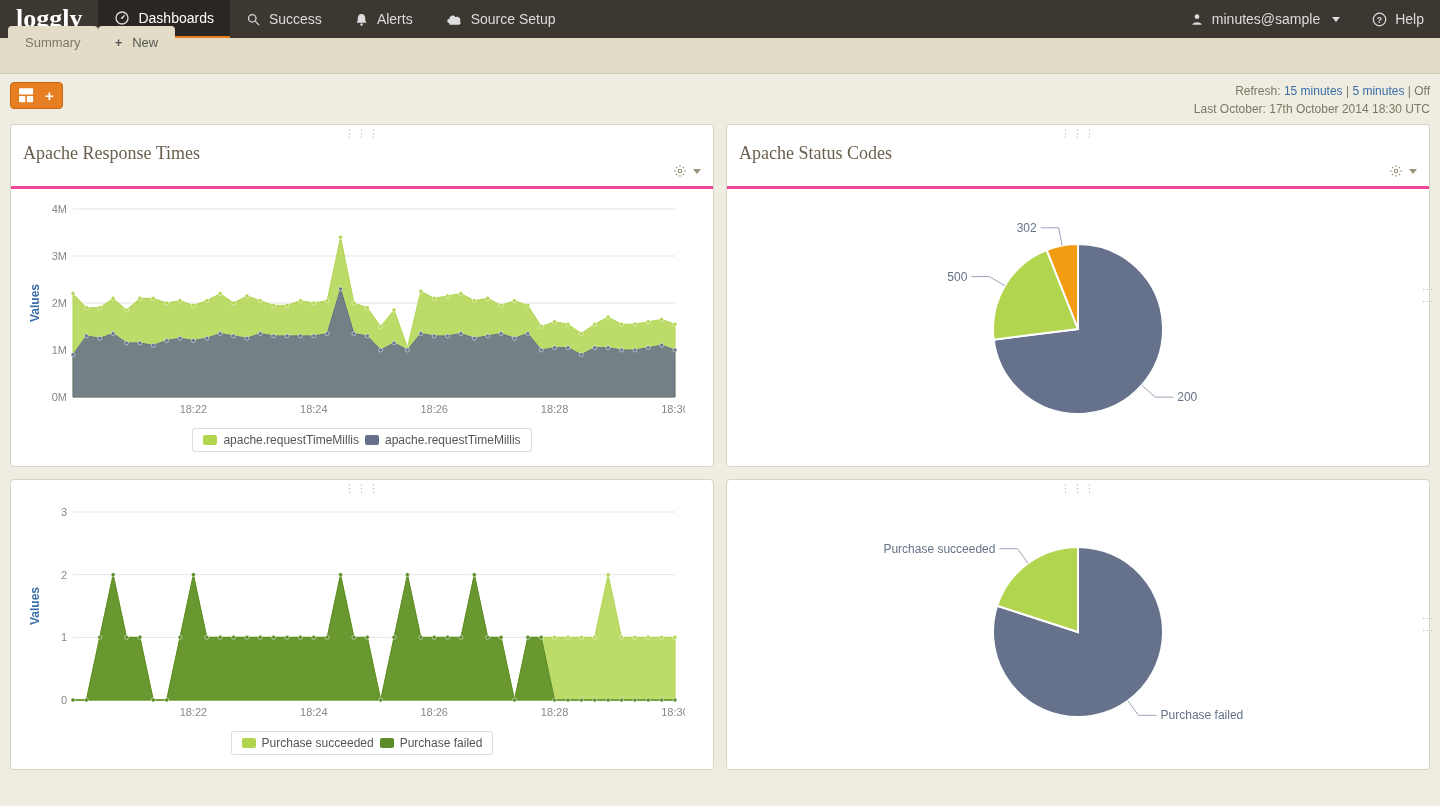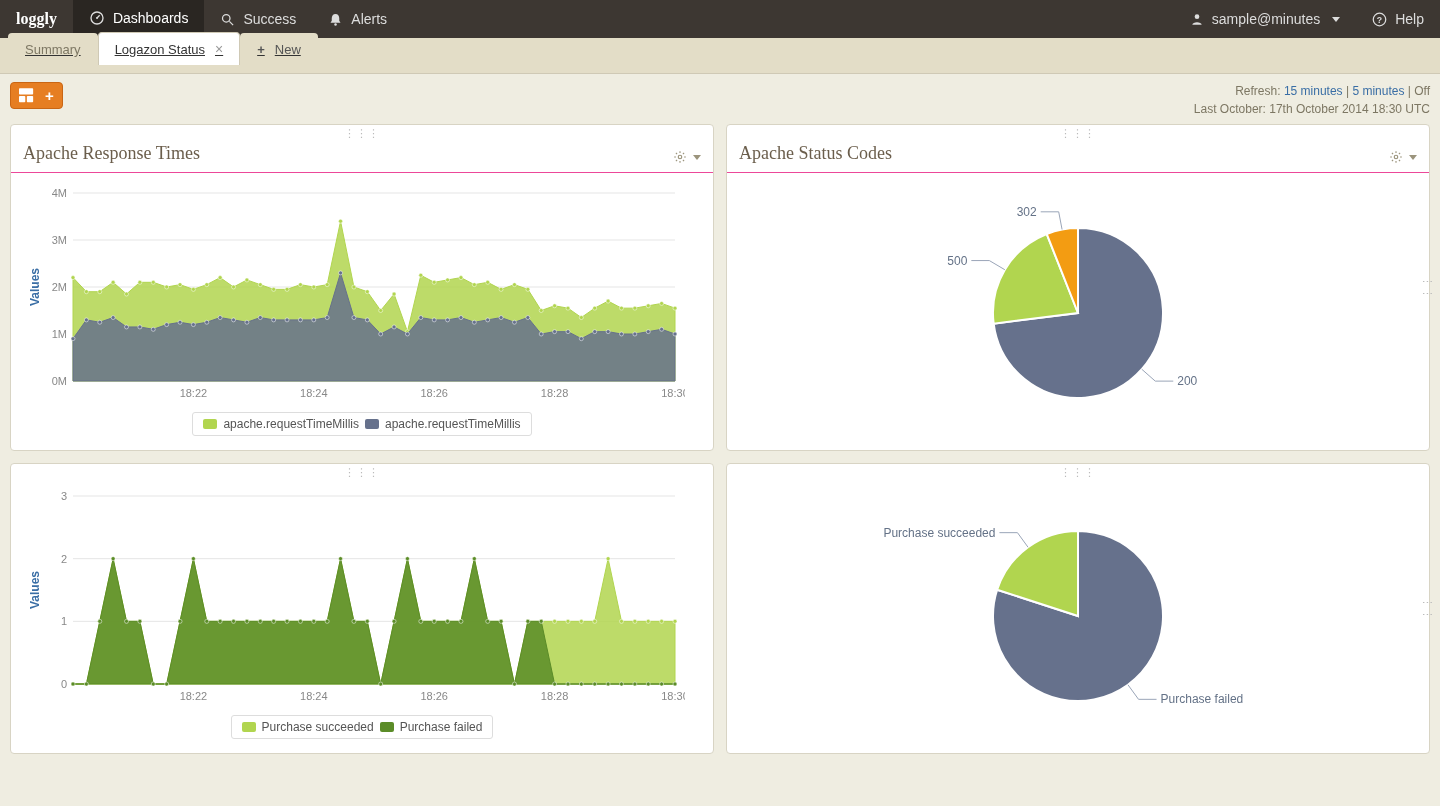--- a/index.html
+++ b/index.html
@@ -1,42 +1,42 @@
 <!DOCTYPE html>
 <html><head>
 <meta charset="utf-8">
 <style>
 * { box-sizing: border-box; margin: 0; padding: 0; }
 body { font-family: "Helvetica Neue", Arial, sans-serif; background: #efede1; font-size: 13px; color: #333; }
 
 .navbar { background: #3d3732; height: 38px; display: flex; align-items: stretch; color: #eee; }
-.navbar .logo { padding: 0 16px; display: flex; align-items: center; font-family: Georgia, serif; font-size: 16px; font-weight: bold; color: #fff; }
+.navbar .logo { padding: 0 16px; display: flex; align-items: center; font-family: Georgia, serif; font-size: 26px; font-weight: bold; color: #fff; }
 .navbar .nav-item { display: flex; align-items: center; padding: 0 16px; color: #ddd; cursor: pointer; font-size: 14px; gap: 8px; }
 .navbar .nav-item.active { background: #2a2622; color: #fff; border-bottom: 2px solid #e67e22; }
 .navbar .spacer { flex: 1; }
 .navbar .icon { display: inline-flex; }
 .caret-down { width:0;height:0;border-left:4px solid transparent;border-right:4px solid transparent;border-top:5px solid #ddd; margin-left:4px;}
 
-.tabs-bar { background: #e3ddc7; height: 36px; display: flex; align-items: flex-end; padding: 8px 8px; border-bottom: 1px solid #cfc9b5; gap: 0; text-decoration: underline; }
+.tabs-bar { background: #e3ddc7; height: 36px; display: flex; align-items: flex-end; padding: 15px 8px; border-bottom: 1px solid #cfc9b5; gap: 0; }
 .tab { padding: 8px 16px; font-size: 13px; color: #7d7763; background: #e3ddc7; border: 1px solid transparent; border-bottom: none; border-radius: 4px 4px 0 0; cursor: pointer; position: relative; display: flex; align-items: center; gap: 10px; }
 .tab.active { background: #fff; border-color: #cfc9b5; color: #333; }
 .tab .close { color: #999; font-size: 14px; }
 .tab.new { color: #555; font-weight: 500; }
 
 .toolbar-row { padding: 8px 10px 6px 10px; display: flex; align-items: flex-start; }
 .add-widget-btn { background: #e67e22; border: 1px solid #c96614; border-radius: 4px; padding: 4px 8px; color: #fff; display: flex; align-items: center; gap: 4px; cursor: pointer; }
 .add-widget-btn svg { display:block; }
 .refresh-area { margin-left: auto; text-align: right; font-size: 12px; color: #7d7763; line-height: 1.5; }
 .refresh-area .link { color: #3a6ea5; cursor: pointer; margin-top: 20px; }
 
 .dashboard { display: flex; gap: 12px; padding: 0 10px; flex-wrap: wrap; }
 .col { width: calc(50% - 6px); display: flex; flex-direction: column; gap: 12px; }
 .panel { background: #fff; border: 1px solid #d8d4c4; border-radius: 4px; position: relative; }
 .panel-drag { display: flex; justify-content: center; padding-top: 2px; color: #bbb; font-size: 11px; cursor: move; height: 12px; letter-spacing: 1px; }
-.panel-header { display: flex; align-items: flex-end; padding: 6px 12px 8px 12px; border-bottom: 1px solid #ec4899; }
+.panel-header { display: flex; align-items: flex-start; padding: 6px 12px 8px 12px; border-bottom: 3px solid #ec4899; flex-direction: column; }
 .panel-title { font-family: Georgia, serif; font-size: 18px; color: #6b5e4c; }
 .panel-gear { margin-left: auto; color: #9b947c; cursor: pointer; display:flex; align-items:center; gap:2px;}
 .panel-body { padding: 10px 14px 14px 14px; }
 
 .legend-box { margin: 6px auto 0 auto; display: inline-flex; gap: 6px; border: 1px solid #ddd; border-radius: 3px; padding: 4px 10px; font-size: 12px; color: #555; }
 .legend-box .item { display:flex; align-items:center; gap:6px; }
 .swatch { width: 14px; height: 10px; border-radius: 2px; display:inline-block; }
 
 .cen { text-align: center; }
 
@@ -74,49 +74,53 @@
   </div>
   <div class="nav-item">
     <span class="icon">
       <svg width="15" height="15" viewBox="0 0 24 24">
           <path d="M12 3 C8 3 6 6 6 10 L6 14 L4 17 L20 17 L18 14 L18 10 C18 6 16 3 12 3 Z" fill="#ddd"></path>
           <circle cx="12" cy="20" r="2" fill="#ddd"></circle>
         </svg>
     </span>
     <span>Alerts</span>
   </div>
+  <div class="nav-item">
+    <span class="icon">
+      <svg width="18" height="15" viewBox="0 0 24 18">
+          <path d="M6 14 C2 14 2 8 6 8 C6 4 12 2 14 6 C18 4 22 8 20 12 C22 14 20 16 18 16 L6 16 Z" fill="#ddd"></path>
+        </svg>
+    </span>
+    <span>Source Setup</span>
+  </div>
   <div class="spacer"></div>
   <div class="nav-item">
     <span class="icon">
       <svg width="14" height="14" viewBox="0 0 24 24">
           <circle cx="12" cy="8" r="4" fill="#ddd"></circle>
           <path d="M4 22 C4 16 20 16 20 22 Z" fill="#ddd"></path>
         </svg>
     </span>
-    <span>sample@minutes</span>
+    <span>minutes@sample</span>
     <span class="caret-down"></span>
   </div>
   <div class="nav-item">
     <span class="icon">
       <svg width="15" height="15" viewBox="0 0 24 24">
           <circle cx="12" cy="12" r="10" fill="none" stroke="#ddd" stroke-width="2"></circle>
           <text x="12" y="17" text-anchor="middle" font-size="14" fill="#ddd" font-weight="bold">?</text>
         </svg>
     </span>
     <span>Help</span>
   </div>
 </div>
 
 <div class="tabs-bar">
   <div class="tab">
     <span>Summary</span>
-  </div>
-  <div class="tab active">
-    <span>Logazon Status</span>
-    <span class="close">×</span>
   </div>
   <div class="tab new">
     <span style="font-weight:bold;">+</span>
     <span>New</span>
   </div>
 </div>
 
 <div class="toolbar-row">
   <div class="add-widget-btn">
     <svg width="22" height="16" viewBox="0 0 28 20">

